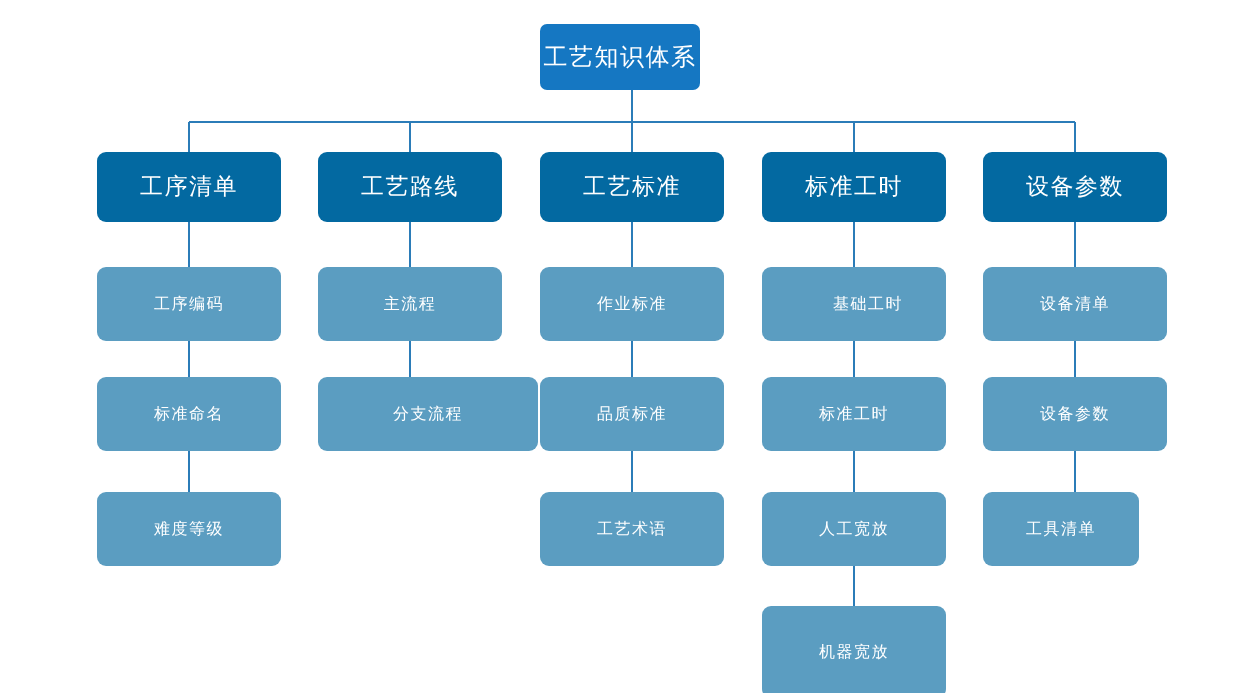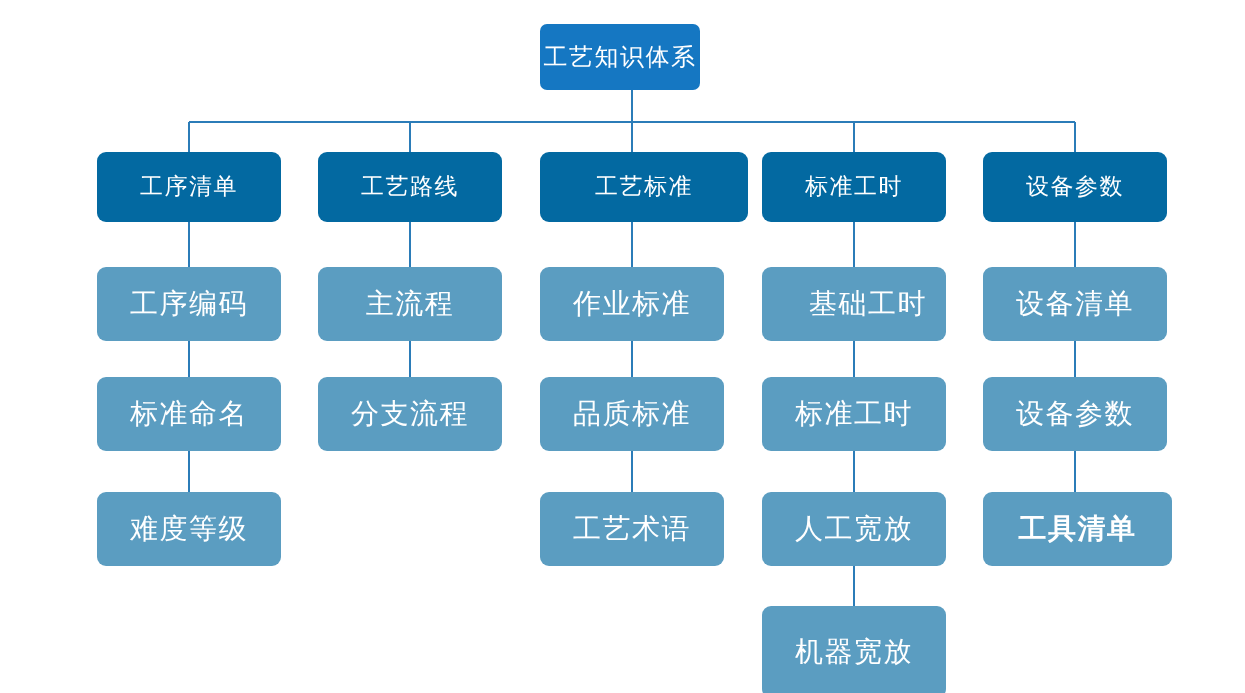--- a/index.html
+++ b/index.html
@@ -43,21 +43,21 @@
     background: #1577c2;
     font-size: 24px;
     border-radius: 7px;
   }
   .node-category {
     background: #0369a1;
     font-size: 23px;
   }
   .node-leaf {
     background: #5b9dc1;
-    font-size: 28px;
+    font-size: 16px;
   }
 </style>
 </head>
 <body>
 
 <div id="canvas">
   <svg id="connector-layer" width="1245" height="693" viewBox="0 0 1245 693">
       <line x1="632" y1="90" x2="632" y2="122" stroke="#2b7cb8" stroke-width="2.6" shape-rendering="crispEdges"></line>
       <line x1="189" y1="122" x2="1075" y2="122" stroke="#2b7cb8" stroke-width="2.6" shape-rendering="crispEdges"></line>
       <line x1="189" y1="122" x2="189" y2="152" stroke="#2b7cb8" stroke-width="2.6" shape-rendering="crispEdges"></line>
@@ -82,28 +82,28 @@
       <line x1="1075" y1="451" x2="1075" y2="492" stroke="#2b7cb8" stroke-width="2.6" shape-rendering="crispEdges"></line>
     </svg>
   <div id="node-layer">
       <div class="node node-root" style="left: 540px; top: 24px; width: 160px; height: 66px;">工艺知识体系</div>
       <div class="node node-category" style="left: 97px; top: 152px; width: 184px; height: 70px;">工序清单</div>
       <div class="node node-leaf" style="left: 97px; top: 267px; width: 184px; height: 74px;">工序编码</div>
       <div class="node node-leaf" style="left: 97px; top: 377px; width: 184px; height: 74px;">标准命名</div>
       <div class="node node-leaf" style="left: 97px; top: 492px; width: 184px; height: 74px;">难度等级</div>
       <div class="node node-category" style="left: 318px; top: 152px; width: 184px; height: 70px;">工艺路线</div>
       <div class="node node-leaf" style="left: 318px; top: 267px; width: 184px; height: 74px;">主流程</div>
-      <div class="node node-leaf" style="left: 318px; top: 377px; width: 184px; height: 74px;">分支流程</div>
-      <div class="node node-category" style="left: 540px; top: 152px; width: 208px; height: 70px;">工艺标准</div>
+      <div class="node node-leaf" style="left: 318px; top: 377px; width: 220px; height: 74px;">分支流程</div>
+      <div class="node node-category" style="left: 540px; top: 152px; width: 184px; height: 70px;">工艺标准</div>
       <div class="node node-leaf" style="left: 540px; top: 267px; width: 184px; height: 74px;">作业标准</div>
       <div class="node node-leaf" style="left: 540px; top: 377px; width: 184px; height: 74px;">品质标准</div>
       <div class="node node-leaf" style="left: 540px; top: 492px; width: 184px; height: 74px;">工艺术语</div>
       <div class="node node-category" style="left: 762px; top: 152px; width: 184px; height: 70px;">标准工时</div>
       <div class="node node-leaf" style="left: 762px; top: 267px; width: 184px; height: 74px; padding-left: 28px;">基础工时</div>
       <div class="node node-leaf" style="left: 762px; top: 377px; width: 184px; height: 74px;">标准工时</div>
       <div class="node node-leaf" style="left: 762px; top: 492px; width: 184px; height: 74px;">人工宽放</div>
       <div class="node node-leaf" style="left: 762px; top: 606px; width: 184px; height: 92px;">机器宽放</div>
       <div class="node node-category" style="left: 983px; top: 152px; width: 184px; height: 70px;">设备参数</div>
       <div class="node node-leaf" style="left: 983px; top: 267px; width: 184px; height: 74px;">设备清单</div>
       <div class="node node-leaf" style="left: 983px; top: 377px; width: 184px; height: 74px;">设备参数</div>
-      <div class="node node-leaf" style="left: 983px; top: 492px; width: 189px; height: 74px; font-weight: bold;">工具清单</div>
+      <div class="node node-leaf" style="left: 983px; top: 492px; width: 156px; height: 74px;">工具清单</div>
     </div>
 </div>
 
 </body></html>

